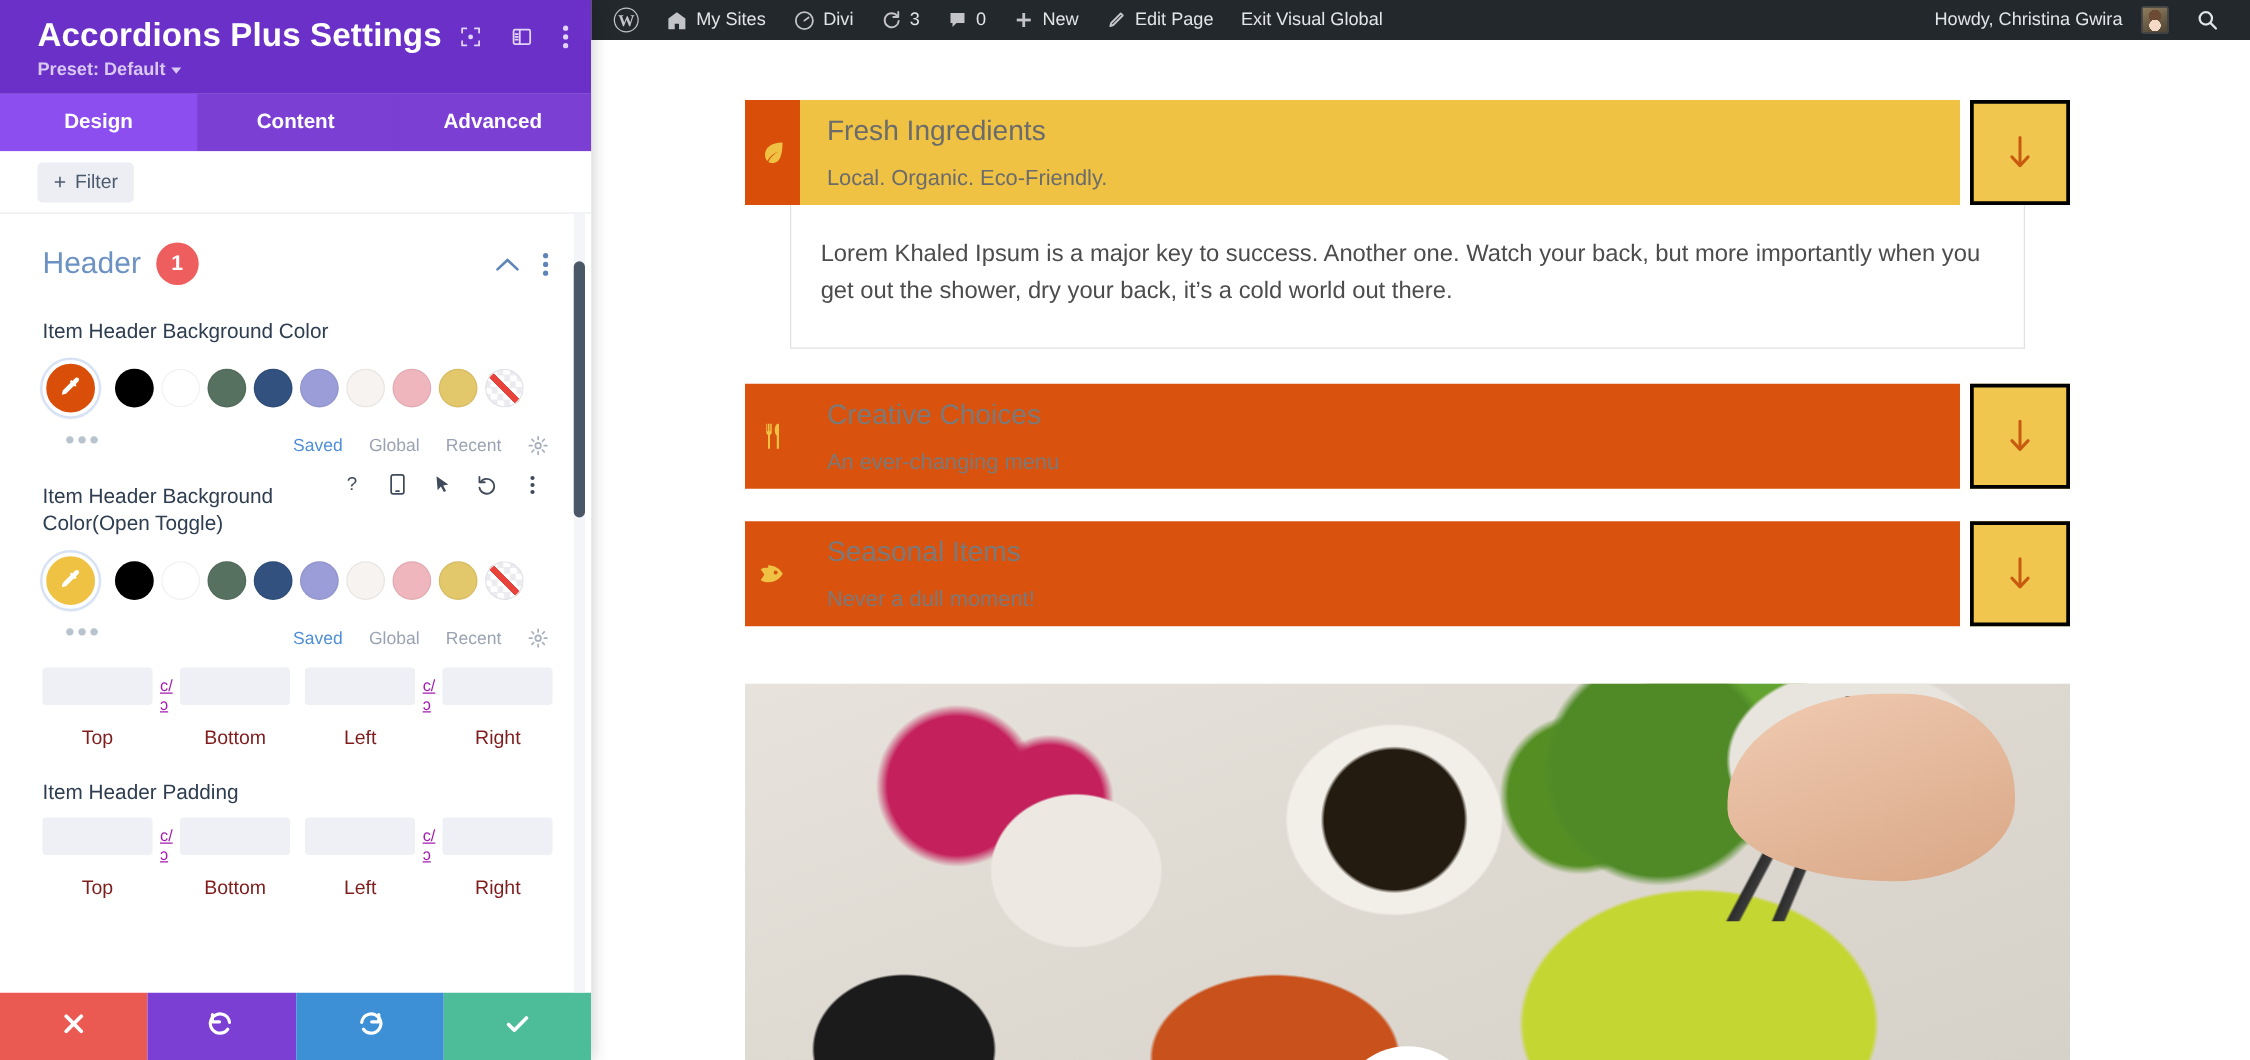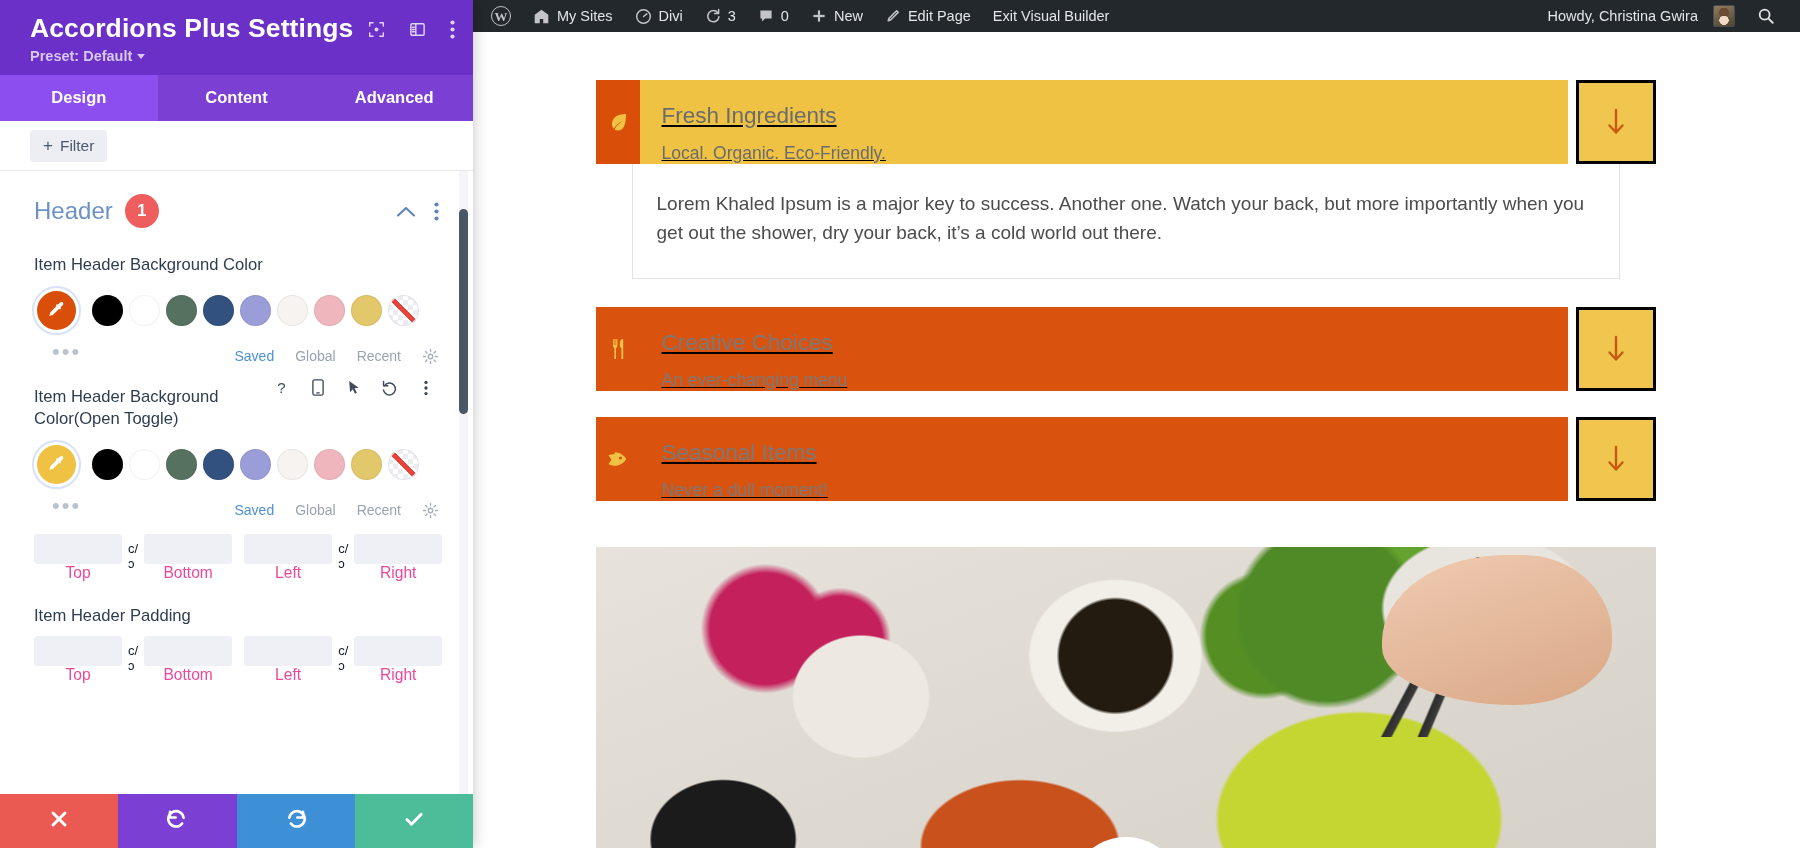--- a/index.html
+++ b/index.html
@@ -159,22 +159,22 @@
 
   .spacing-label { font-size:16.6px; color:#2e3d50; font-weight:500; margin-top:24px; }
   .spacing-grid { display:flex; align-items:flex-start; margin-top:10px; }
   .sp-half { display:flex; align-items:flex-start; flex:1; }
   .sp-cell { flex:1; display:flex; flex-direction:column; align-items:center; }
   .sp-input {
     width:88px; height:30px; background:#eef0f5; border:none; border-radius:3px;
     outline:none; font-size:15px; color:#2e3d50; text-align:center;
     font-family:"Liberation Sans", sans-serif;
   }
-  .sp-name { font-size:15.6px; color:#ec4899; margin-top:0; }
-  .sp-link { color:#0f172a; font-size:13px; padding:7px 6px 0 6px; cursor:pointer; user-select:none;}
+  .sp-name { font-size:15.6px; color:#7f1d1d; margin-top:18px; }
+  .sp-link { color:#a21caf; font-size:13px; padding:7px 6px 0 6px; cursor:pointer; user-select:none;text-decoration:underline;}
   .sp-div { width:1px; background:#dfe3ea; align-self:stretch; margin:0 6px; height:36px; }
 
   .panel-vscroll {
     position:absolute; right:5px; top:0; width:9px; height:100%;
     background:#f4f5f8;
   }
   .panel-vthumb {
     position:absolute; left:0; top:38px; width:9px; height:205px;
     background:#4a5767; border-radius:5px;
   }
@@ -190,21 +190,21 @@
   #page-content {
     position:absolute; left:473px; top:32px;
     width:1327px; height:816px;
     background:#ffffff; overflow:hidden;
   }
   .vb-inner { width:1305px; padding:48px 0 0 0; }
   .acc-wrap { margin:0 auto; width:1060px; }
 
   .acc-item { display:flex; align-items:stretch; margin-bottom:0; }
   .acc-head {
-    flex:1; display:flex; align-items:flex-end; min-height:84px; padding:0;text-decoration:underline;
+    flex:1; display:flex; align-items:center; min-height:84px; padding:0;
   }
   .acc-icon-box {
     width:44px; align-self:stretch; display:flex; align-items:center; justify-content:center;
     font-size:24px;
   }
   .acc-texts { padding-left:22px; }
   .acc-title { font-size:22.5px; line-height:1.25; }
   .acc-sub { font-size:17.5px; margin-top:13px; }
   .acc-toggle {
     width:80px; min-height:84px; display:flex; align-items:center; justify-content:center;
@@ -320,21 +320,21 @@
     <div class="ab-item">
       <span class="ab-ico">
         <svg width="16" height="16" viewBox="0 0 20 20" fill="none" stroke="#c3c4c7" stroke-width="1.9">
             <path d="M14.5 3.5l2 2L7 15l-3 1 1-3z" stroke-linejoin="round"></path>
           </svg>
       </span>
       <span>Edit Page</span>
     </div>
 
     <div class="ab-item">
-      <span>Exit Visual Builder</span>
+      <span>Exit Visual Global</span>
     </div>
   </div>
 
   <div class="ab-right">
     <div class="ab-item">
       <span>Howdy, Christina Gwira</span>
       <span class="avatar-img"></span>
     </div>
     <div class="ab-item">
       <span class="ab-ico">

